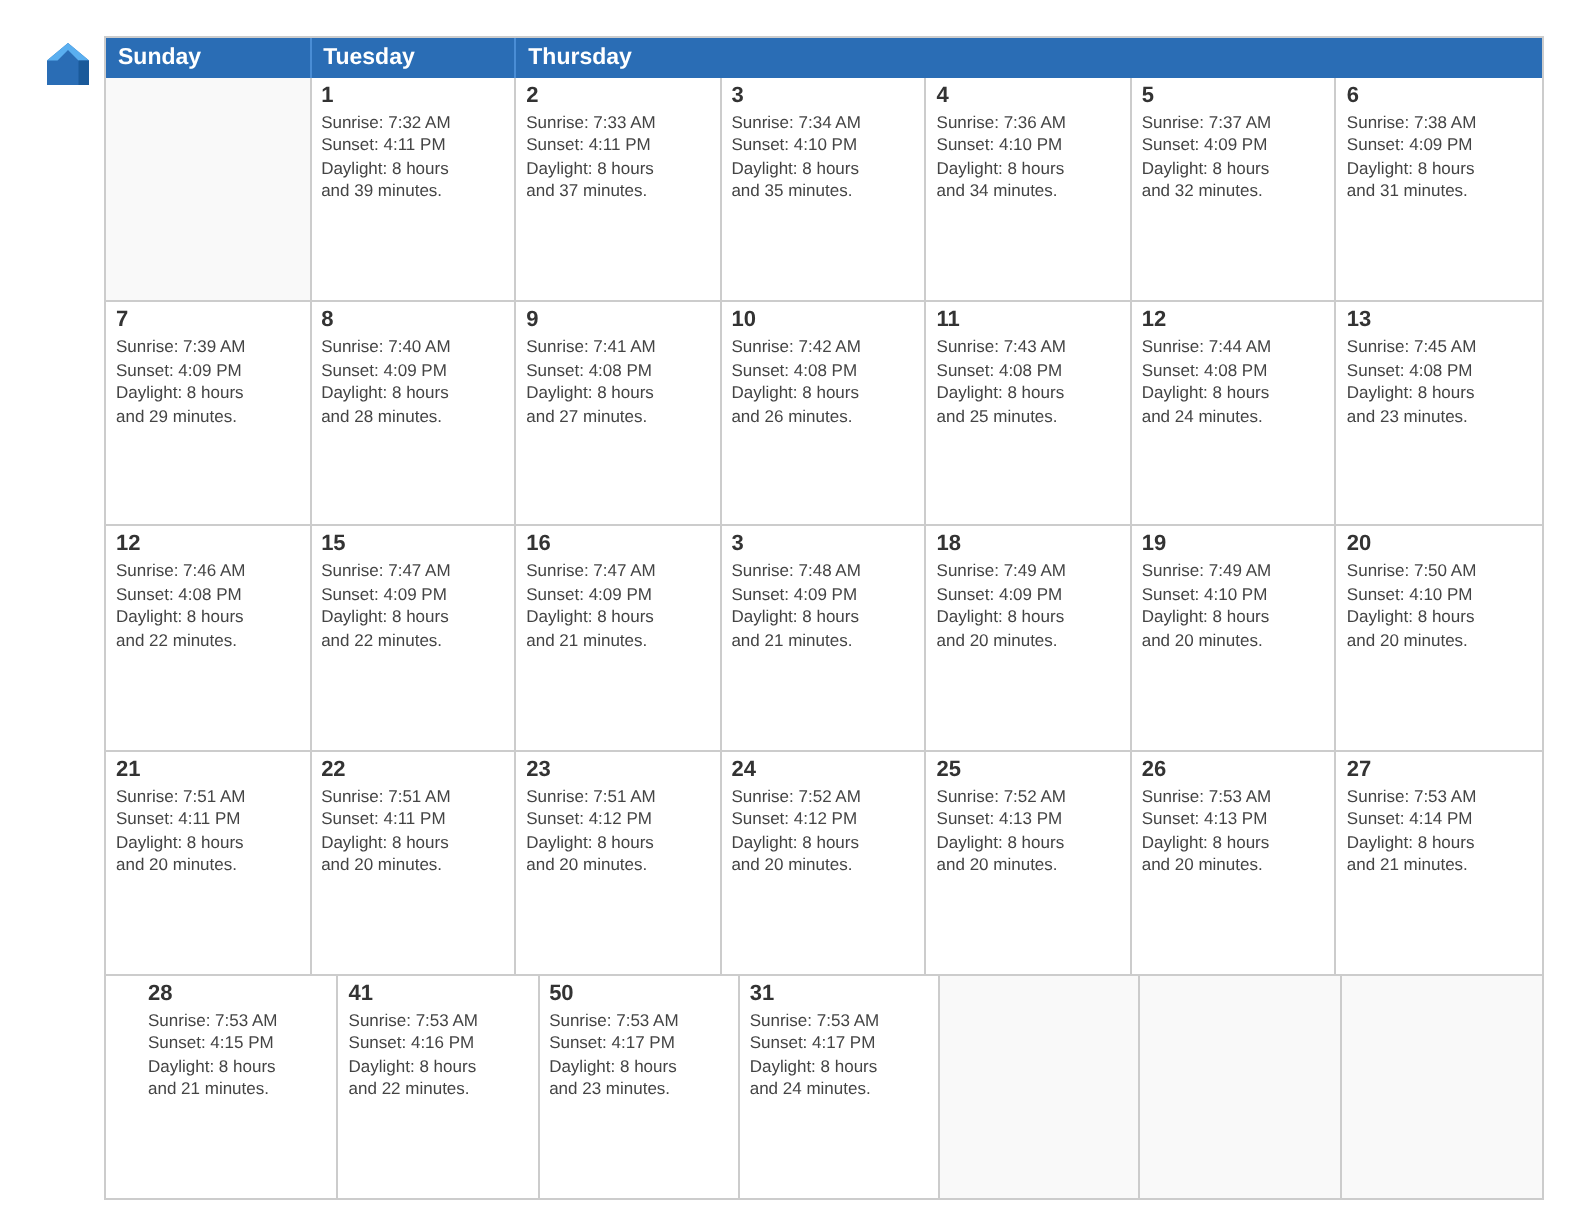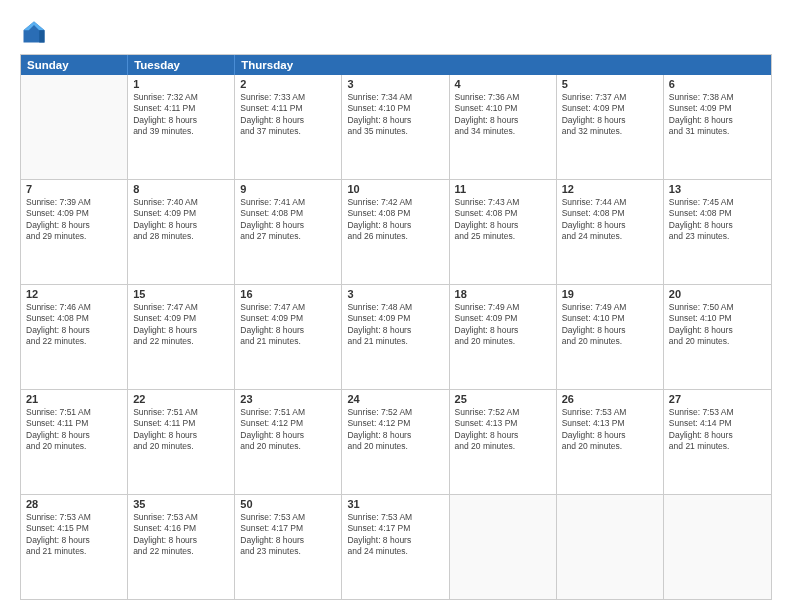--- a/index.html
+++ b/index.html
@@ -9,21 +9,20 @@
       width: 792px;
       height: 612px;
       overflow: hidden;
     }
     .page {
       width: 792px;
       height: 612px;
       background: #fff;
       padding: 18px 20px 12px 20px;
       display: flex;
-      flex-direction: column;
     }
     .header {
       display: flex;
       justify-content: space-between;
       align-items: flex-start;
       margin-bottom: 8px;
     }
     .logo {
       display: flex;
       align-items: center;
@@ -85,21 +84,21 @@
       display: flex;
       flex-direction: column;
       flex: 1;
     }
     .cal-row {
       display: grid;
       grid-template-columns: repeat(7, 1fr);
       flex: 1;
       border-bottom: 1px solid #ccc;
     }
-    .cal-row:last-child { border-bottom: none; }
+    .cal-row:last-child { border-bottom: none; margin-left: 16px; }
     .cal-cell {
       border-right: 1px solid #ccc;
       padding: 3px 5px;
       font-size: 9px;
       color: #333;
       vertical-align: top;
       min-height: 0;
       background: #fff;
     }
     .cal-cell:last-child { border-right: none; }
@@ -347,21 +346,21 @@
         </div>
         <div class="cal-row">
           <div class="cal-cell">
             <span class="day-num">28</span>
             <span class="cell-line">Sunrise: 7:53 AM</span>
             <span class="cell-line">Sunset: 4:15 PM</span>
             <span class="cell-line">Daylight: 8 hours</span>
             <span class="cell-line">and 21 minutes.</span>
           </div>
           <div class="cal-cell">
-            <span class="day-num">35</span>
+            <span class="day-num">41</span>
             <span class="cell-line">Sunrise: 7:53 AM</span>
             <span class="cell-line">Sunset: 4:16 PM</span>
             <span class="cell-line">Daylight: 8 hours</span>
             <span class="cell-line">and 22 minutes.</span>
           </div>
           <div class="cal-cell">
             <span class="day-num">50</span>
             <span class="cell-line">Sunrise: 7:53 AM</span>
             <span class="cell-line">Sunset: 4:17 PM</span>
             <span class="cell-line">Daylight: 8 hours</span>

